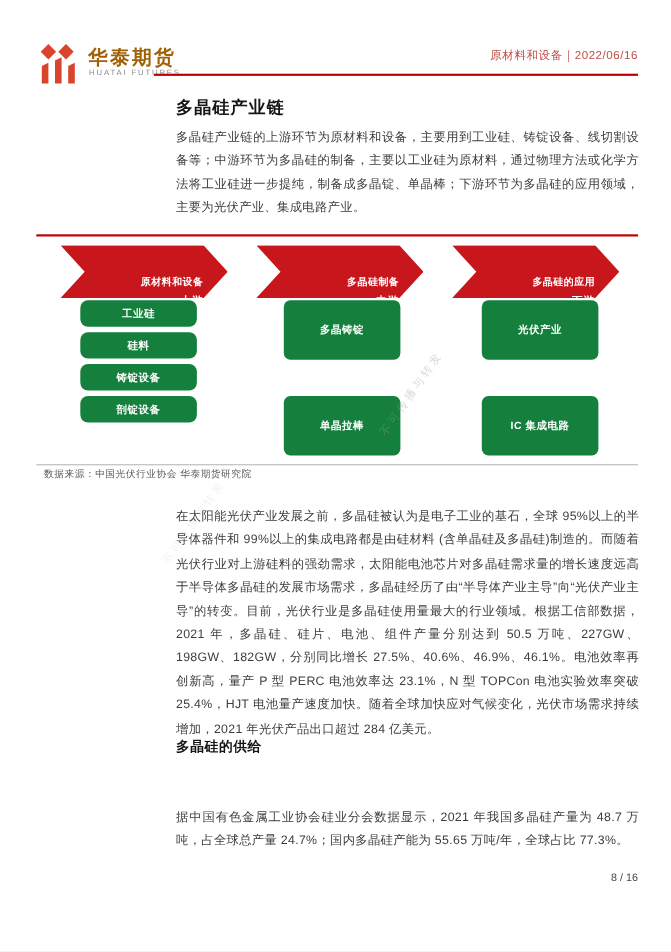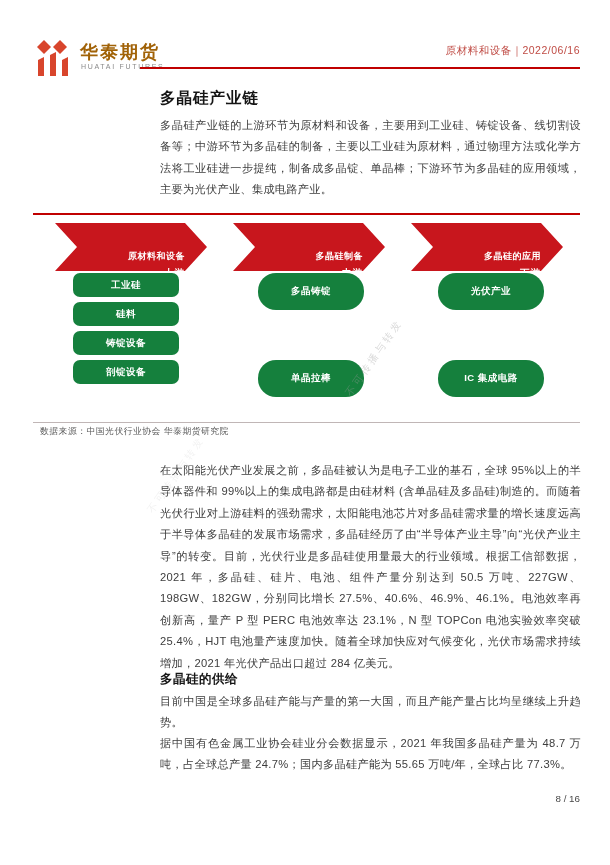--- a/index.html
+++ b/index.html
@@ -40,21 +40,21 @@
           clip-path:polygon(0 0, calc(100% - 22px) 0, 100% 50%, calc(100% - 22px) 100%, 0 100%, 22px 50%); }
   .chev .stage, .chev .sub { position:absolute; left:22px; right:22px; text-align:right;
           color:#ffffff; font-weight:bold;margin-top:37px; }
   .chev .stage { top:7px; font-size:9.5px; letter-spacing:1px; }
   .chev .sub   { bottom:8px; font-size:9px; letter-spacing:0.5px; }
   .a1 { left:22px; } .a2 { left:200px; } .a3 { left:378px; }
   .fbox { position:absolute; width:106px; background:#15803d; color:#ffffff;
           display:flex; align-items:center; justify-content:center;
           font-size:9.5px; font-weight:bold; letter-spacing:0.5px; }
   .small { height:24px; border-radius:7px; left:40px; }
-  .big   { height:37px; border-radius:18px; }
+  .big   { height:54px; border-radius:6px; }
   .midcol { left:225px; } .rightcol { left:405px; }
   .r1 { top:55px; } .r2 { top:84px; } .r3 { top:113px; } .r4 { top:142px; } .r5 { top:171px; }
   
   .src-rule { position:absolute; left:33px; top:422px; width:547px; height:1px; background:#c0b6b6; }
   .src-text { position:absolute; left:40px; top:426px; font-size:8.8px; color:#5a5a5a; letter-spacing:0.5px; }
   
   .footer-disclaimer { position:absolute; left:28px; top:793px; font-size:9.8px; color:#484848; letter-spacing:0.5px; }
   .footer-page { position:absolute; right:30px; top:793px; font-size:9.8px; color:#484848; }
   
   .wm { position:absolute; font-size:10px; letter-spacing:3px; color:#9a9a9a;
@@ -115,18 +115,17 @@
 
   <div class="wm wm1">不可传播与转发</div>
   <div class="wm wm2">不可传播与转发</div>
 
   <div class="src-rule"></div>
   <div class="src-text">数据来源：中国光伏行业协会  华泰期货研究院</div>
 
   <p class="body-par p2">在太阳能光伏产业发展之前，多晶硅被认为是电子工业的基石，全球 95%以上的半导体器件和 99%以上的集成电路都是由硅材料 (含单晶硅及多晶硅)制造的。而随着光伏行业对上游硅料的强劲需求，太阳能电池芯片对多晶硅需求量的增长速度远高于半导体多晶硅的发展市场需求，多晶硅经历了由“半导体产业主导”向“光伏产业主导”的转变。目前，光伏行业是多晶硅使用量最大的行业领域。根据工信部数据，2021 年，多晶硅、硅片、电池、组件产量分别达到 50.5 万吨、227GW、198GW、182GW，分别同比增长 27.5%、40.6%、46.9%、46.1%。电池效率再创新高，量产 P 型 PERC 电池效率达 23.1%，N 型 TOPCon 电池实验效率突破 25.4%，HJT 电池量产速度加快。随着全球加快应对气候变化，光伏市场需求持续增加，2021 年光伏产品出口超过 284 亿美元。</p>
 
   <div class="sec-head">多晶硅的供给</div>
-  <p class="body-par p3">目前中国是全球多晶硅产能与产量的第一大国，而且产能产量占比均呈继续上升趋势。</p>
   <p class="body-par p4">据中国有色金属工业协会硅业分会数据显示，2021 年我国多晶硅产量为 48.7 万吨，占全球总产量 24.7%；国内多晶硅产能为 55.65 万吨/年，全球占比 77.3%。</p>
 
   <div class="footer-page">8 / 16</div>
 
 </div>
 
 </body></html>

